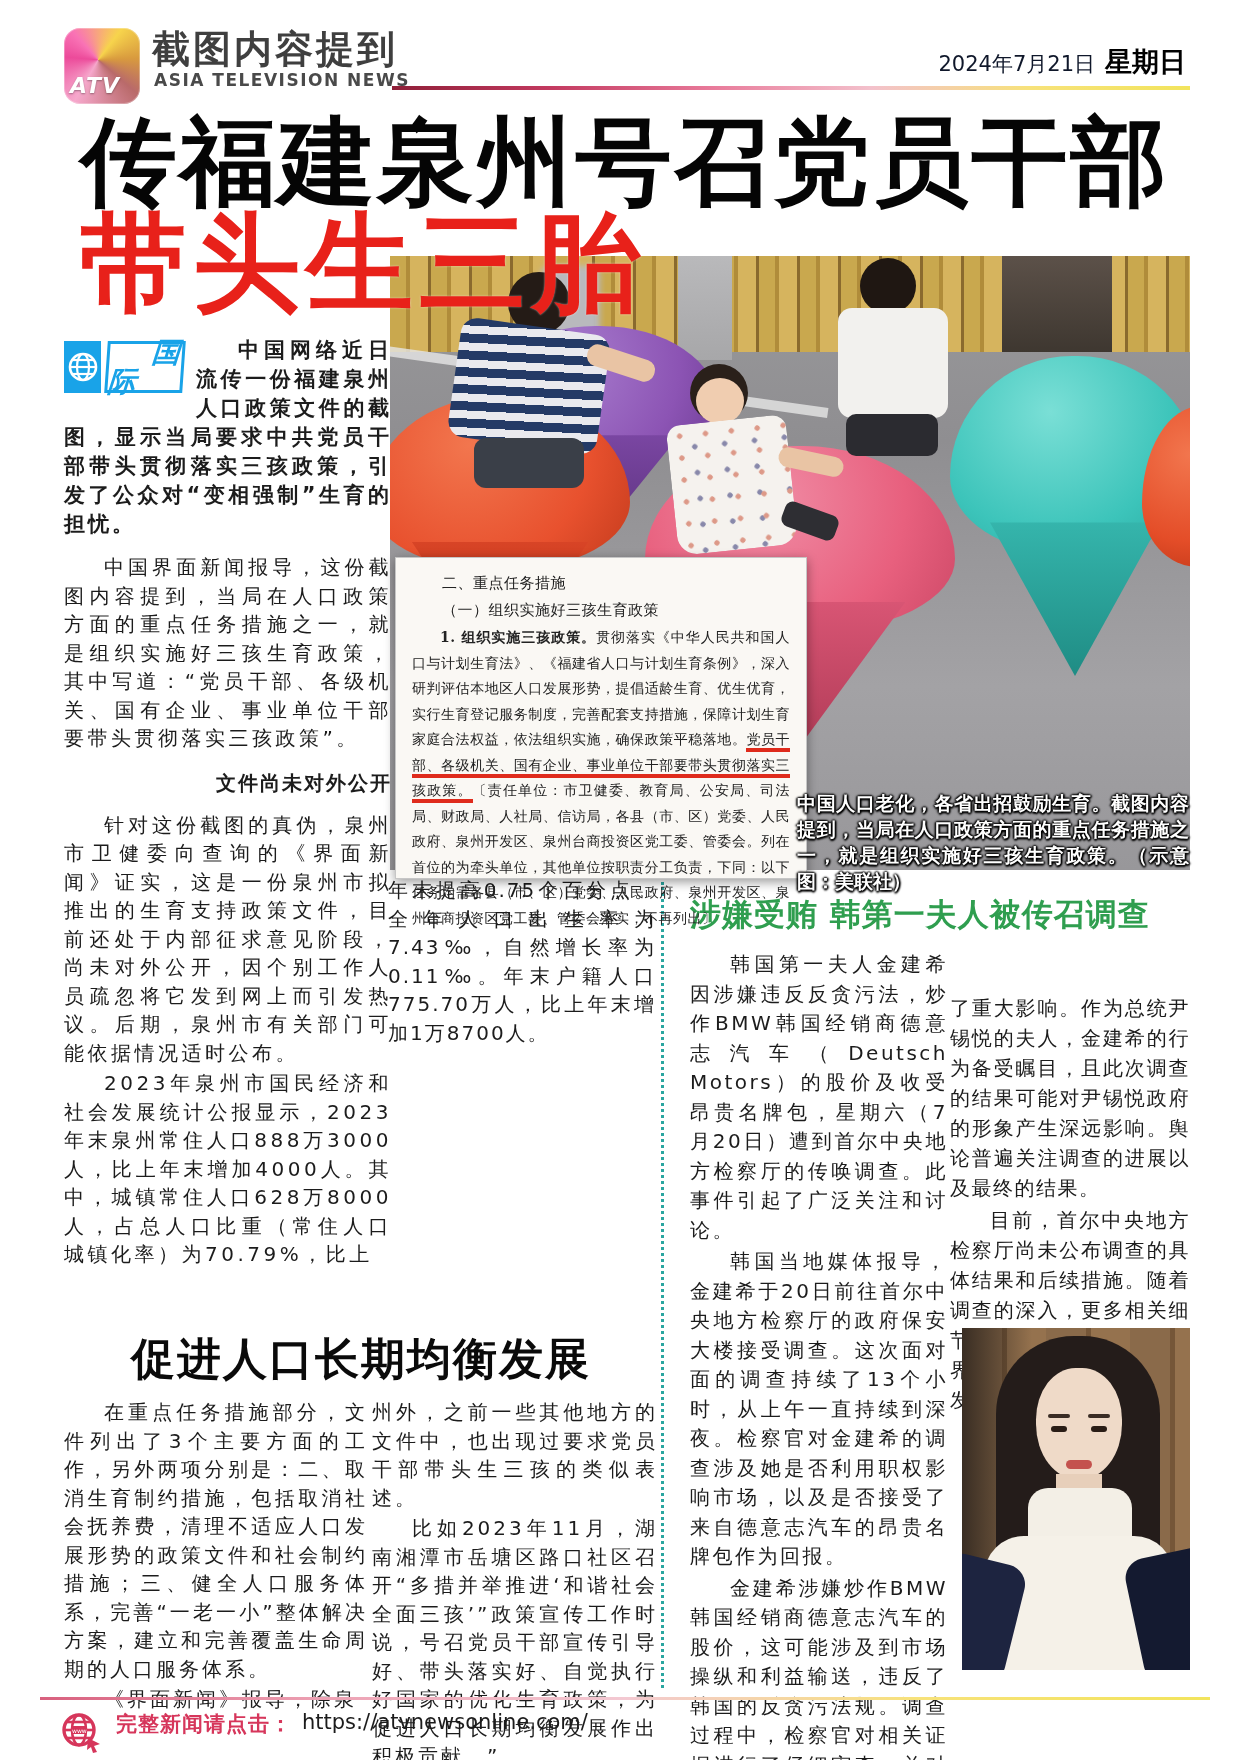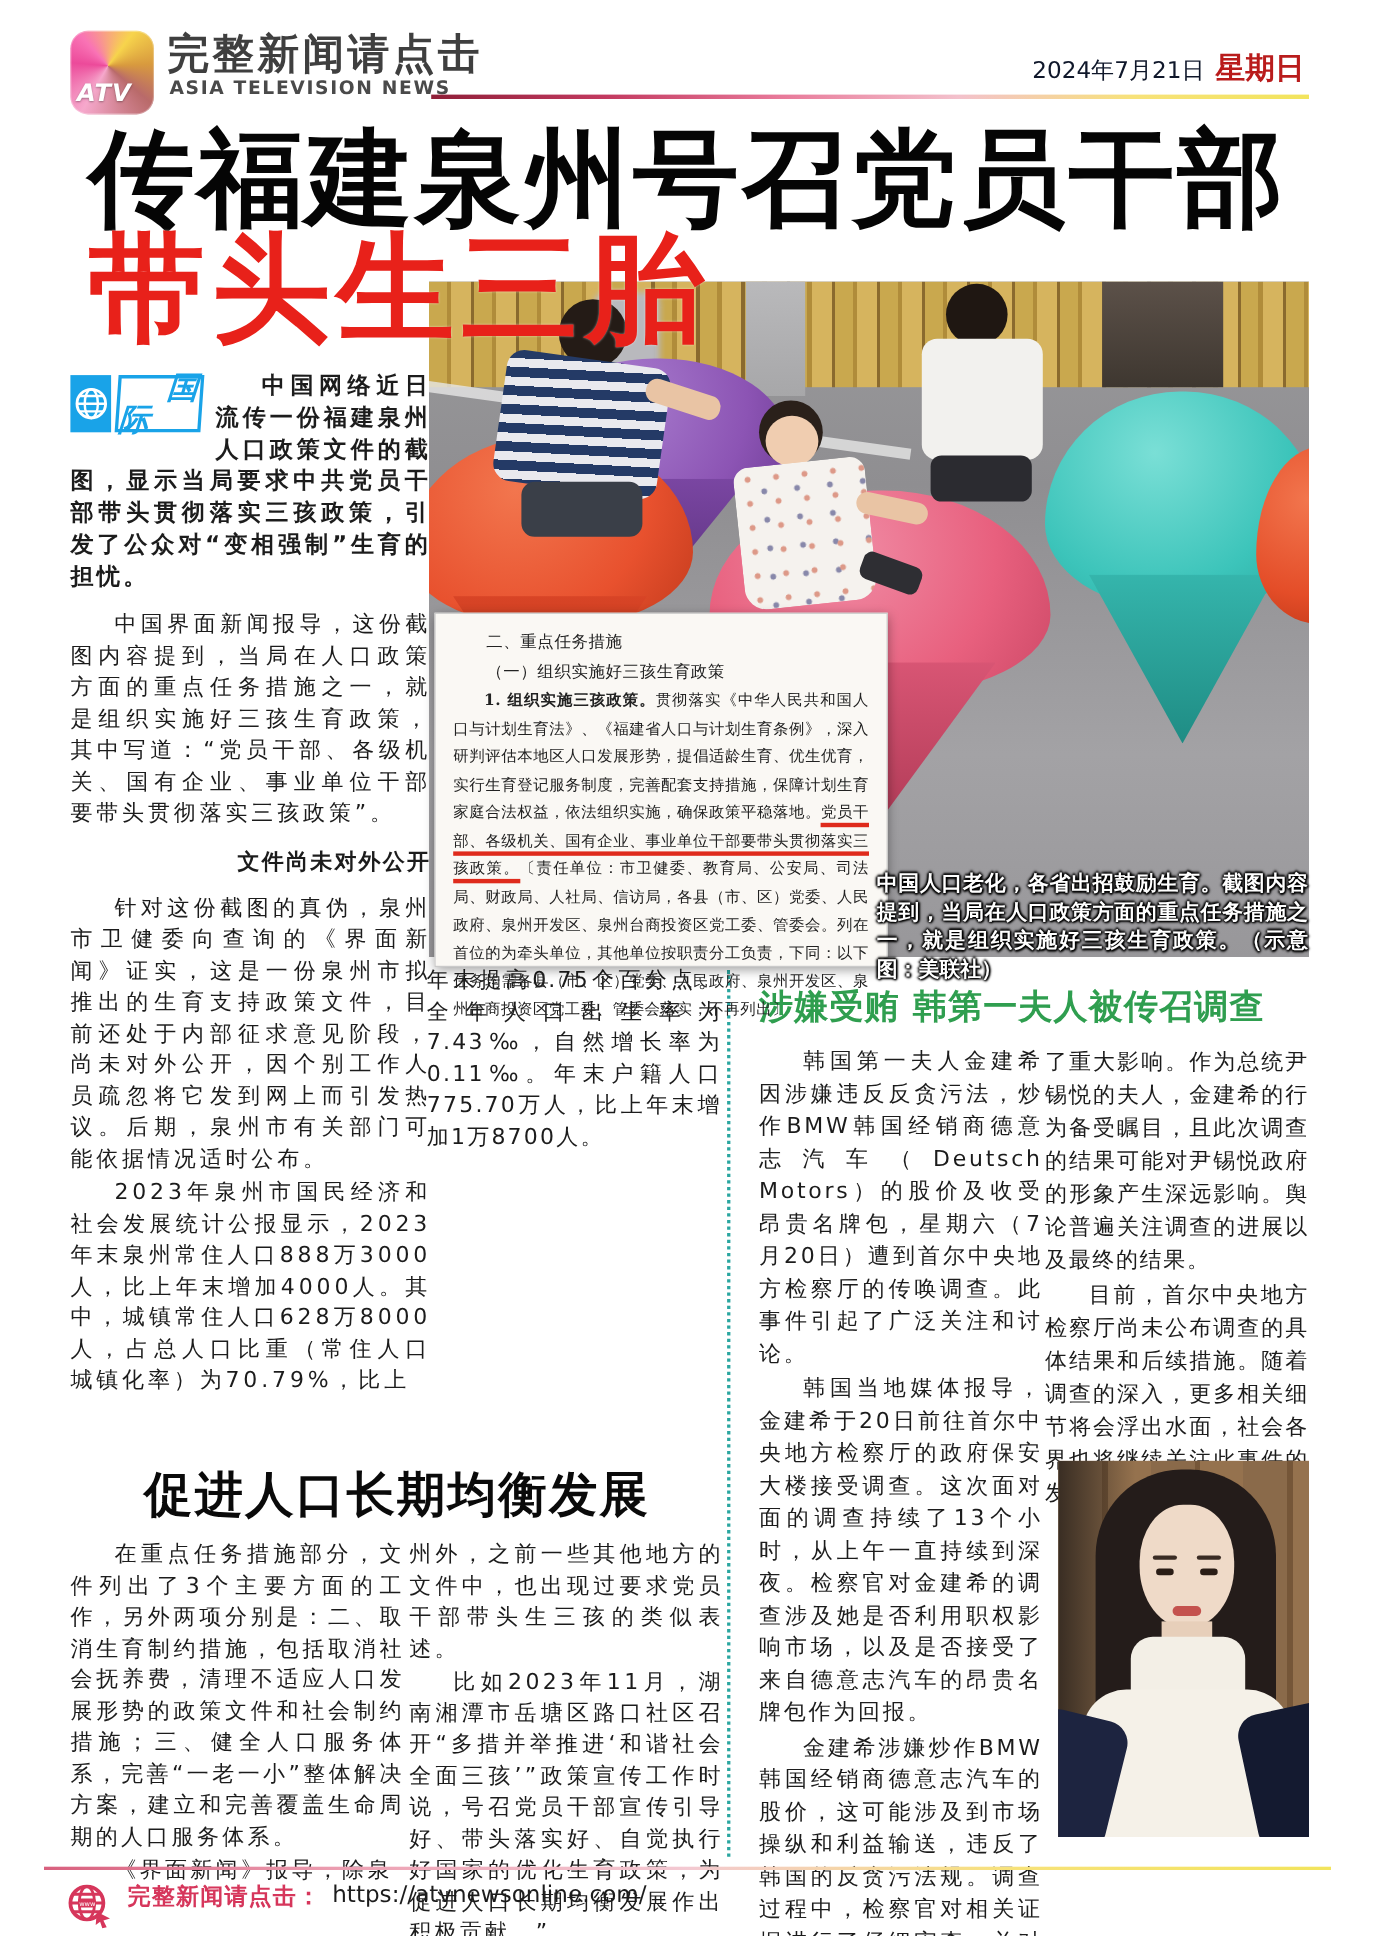--- a/index.html
+++ b/index.html
@@ -11,21 +11,21 @@
         background:conic-gradient(from 210deg at 45% 42%, #f6a8cc, #ec4a9a 18%, #f973b5 30%, #f7d44c 52%, #d89a3e 66%, #b96a6a 78%, #f6a8cc);
         box-shadow:inset 0 0 0 1px rgba(255,255,255,.3);}
   .logo-text{position:absolute;left:6px;bottom:6px;color:#fff;font-weight:900;font-size:22px;
         font-style:italic;letter-spacing:1px;text-shadow:0 1px 2px rgba(0,0,0,.35);}
   .brand-cn{position:absolute;left:152px;top:24px;font-size:38px;font-weight:900;color:#3f3f3f;letter-spacing:3px;}
   .brand-en{position:absolute;left:154px;top:70px;font-size:17px;font-weight:700;color:#4a4a4a;letter-spacing:1.5px;}
   .masthead-rule{position:absolute;left:392px;top:86px;width:798px;height:4px;
         background:linear-gradient(to right,#8f1f38,#c33a60,#e87a9a,#f3c1cc,#f7e27a,#f2e45c);}
   .dateline{position:absolute;right:64px;top:44px;white-space:nowrap;}
   .date{font-size:21px;color:#0f172a;}
-  .weekday{font-size:27px;font-weight:900;color:#b91c1c;margin-left:10px;}
+  .weekday{font-size:27px;font-weight:900;color:#000000;margin-left:10px;}
 
   
   .headline-1{position:absolute;left:66px;top:110px;width:1118px;text-align:center;
         font-size:96px;font-weight:900;letter-spacing:3px;color:#050505;line-height:1.1;z-index:6;}
   .headline-2{position:absolute;left:80px;top:210px;font-size:107px;font-weight:900;
         letter-spacing:6px;color:#e8211a;line-height:1.0;z-index:6;text-shadow:0 0 2px rgba(255,255,255,.6);}
 
   
   .photo{position:absolute;left:390px;top:256px;width:800px;height:614px;overflow:hidden;
          background:linear-gradient(to bottom,#9a9a9c 0,#8f8e91 30%,#a3a2a5 70%,#98979a 100%);z-index:1;}
@@ -75,21 +75,21 @@
   
   .col{position:absolute;text-align:justify;}
   .col p{margin:0;padding:0;font-size:20px;line-height:28.5px;text-indent:2em;letter-spacing:3.5px;}
   .col p + p{margin-top:2px;}
   .col p.noindent{text-indent:0;}
   .lead{font-weight:700;font-size:21px;line-height:29px;letter-spacing:3px;text-indent:2em;margin:0 0 14px 0;}
   .subhead{font-size:28px;font-weight:900;text-align:right;text-indent:0 !important;
         letter-spacing:2px !important;margin:12px 0 10px 0 !important;line-height:36px !important;}
   .mid p{letter-spacing:2px;}
   .rcolA p{letter-spacing:2.5px;line-height:29.5px;}
-  .rcolB p{letter-spacing:1.5px;line-height:30px;}
+  .rcolB p{letter-spacing:1.5px;line-height:30px;margin-top:43px;}
   .bcol p{letter-spacing:3px;}
 
   
   .badge{float:left;width:120px;height:52px;margin:5px 12px 4px 0;display:flex;}
   .badge-globe{width:50px;height:52px;background:#19a3e8;display:flex;align-items:center;justify-content:center;}
   .badge-label{flex:1;margin-left:5px;border:3px solid #19a3e8;background:#fff;color:#19a3e8;
         font-weight:900;font-size:28px;display:flex;align-items:center;justify-content:center;
         font-style:italic;letter-spacing:2px;transform:skewX(-4deg);}
 
   
@@ -122,21 +122,21 @@
   .footer-url{font-size:21px;color:#1c1c1c;margin-left:10px;}
 </style>
 </head>
 <body>
 
 <div class="page">
 
   <div class="logo">
     <span class="logo-text">ATV</span>
   </div>
-  <div class="brand-cn">完整新闻请点击</div>
+  <div class="brand-cn">截图内容提到</div>
   <div class="brand-en">ASIA TELEVISION NEWS</div>
   <div class="masthead-rule"></div>
   <div class="dateline">
     <span class="date">2024年7月21日</span><span class="weekday">星期日</span>
   </div>
 
   <div class="headline-1">传福建泉州号召党员干部</div>
   <div class="headline-2">带头生三胎</div>
 
   <div class="photo">

